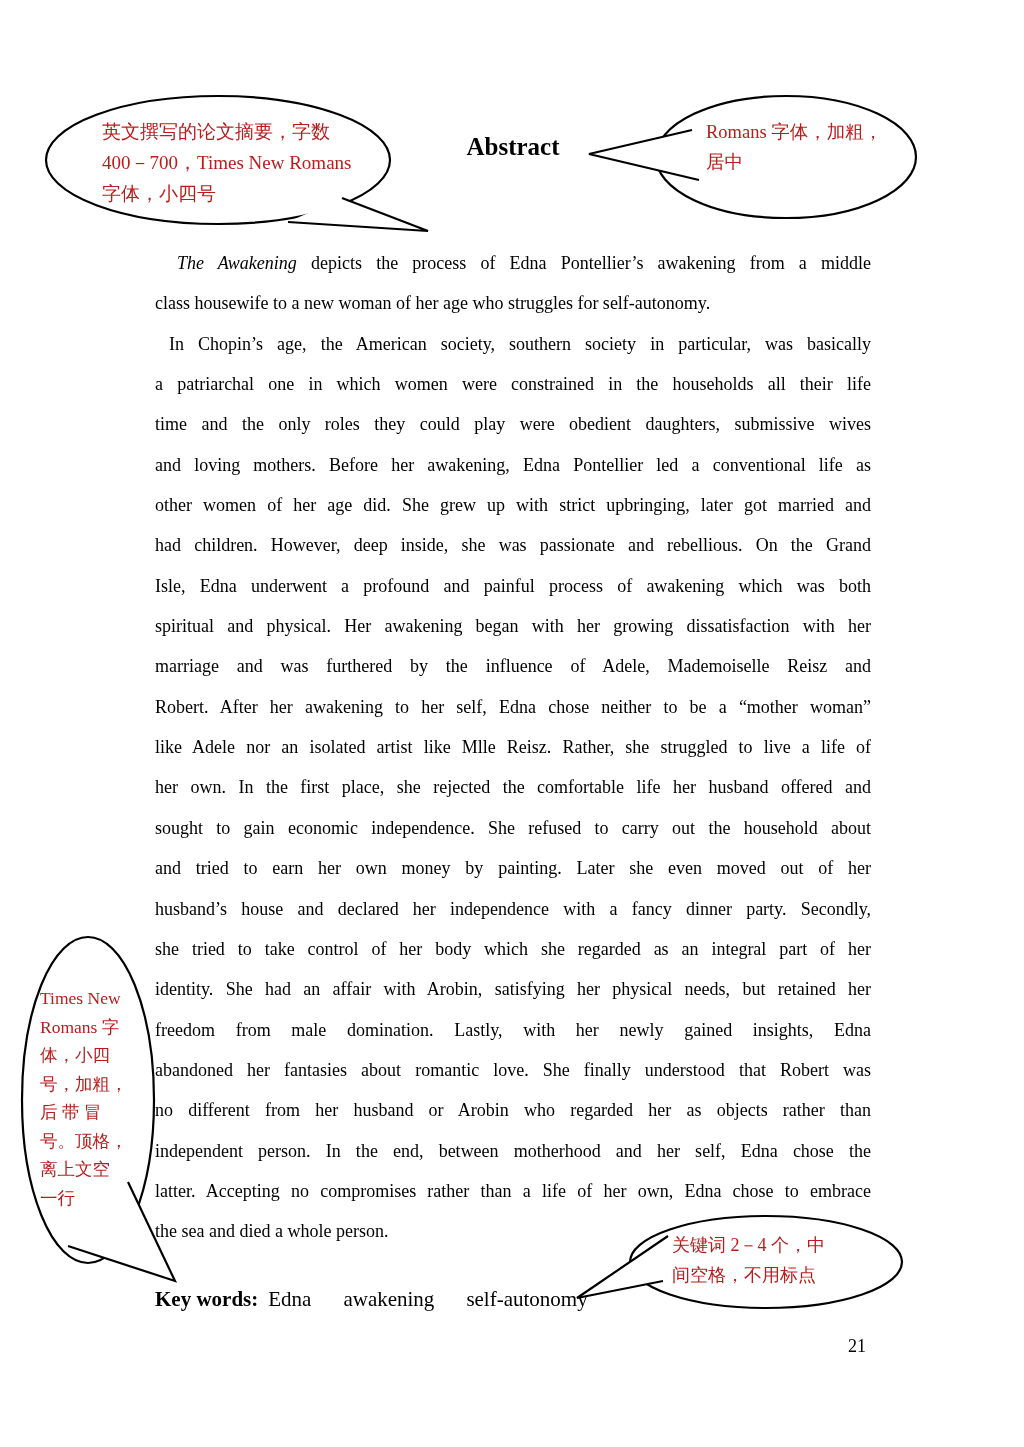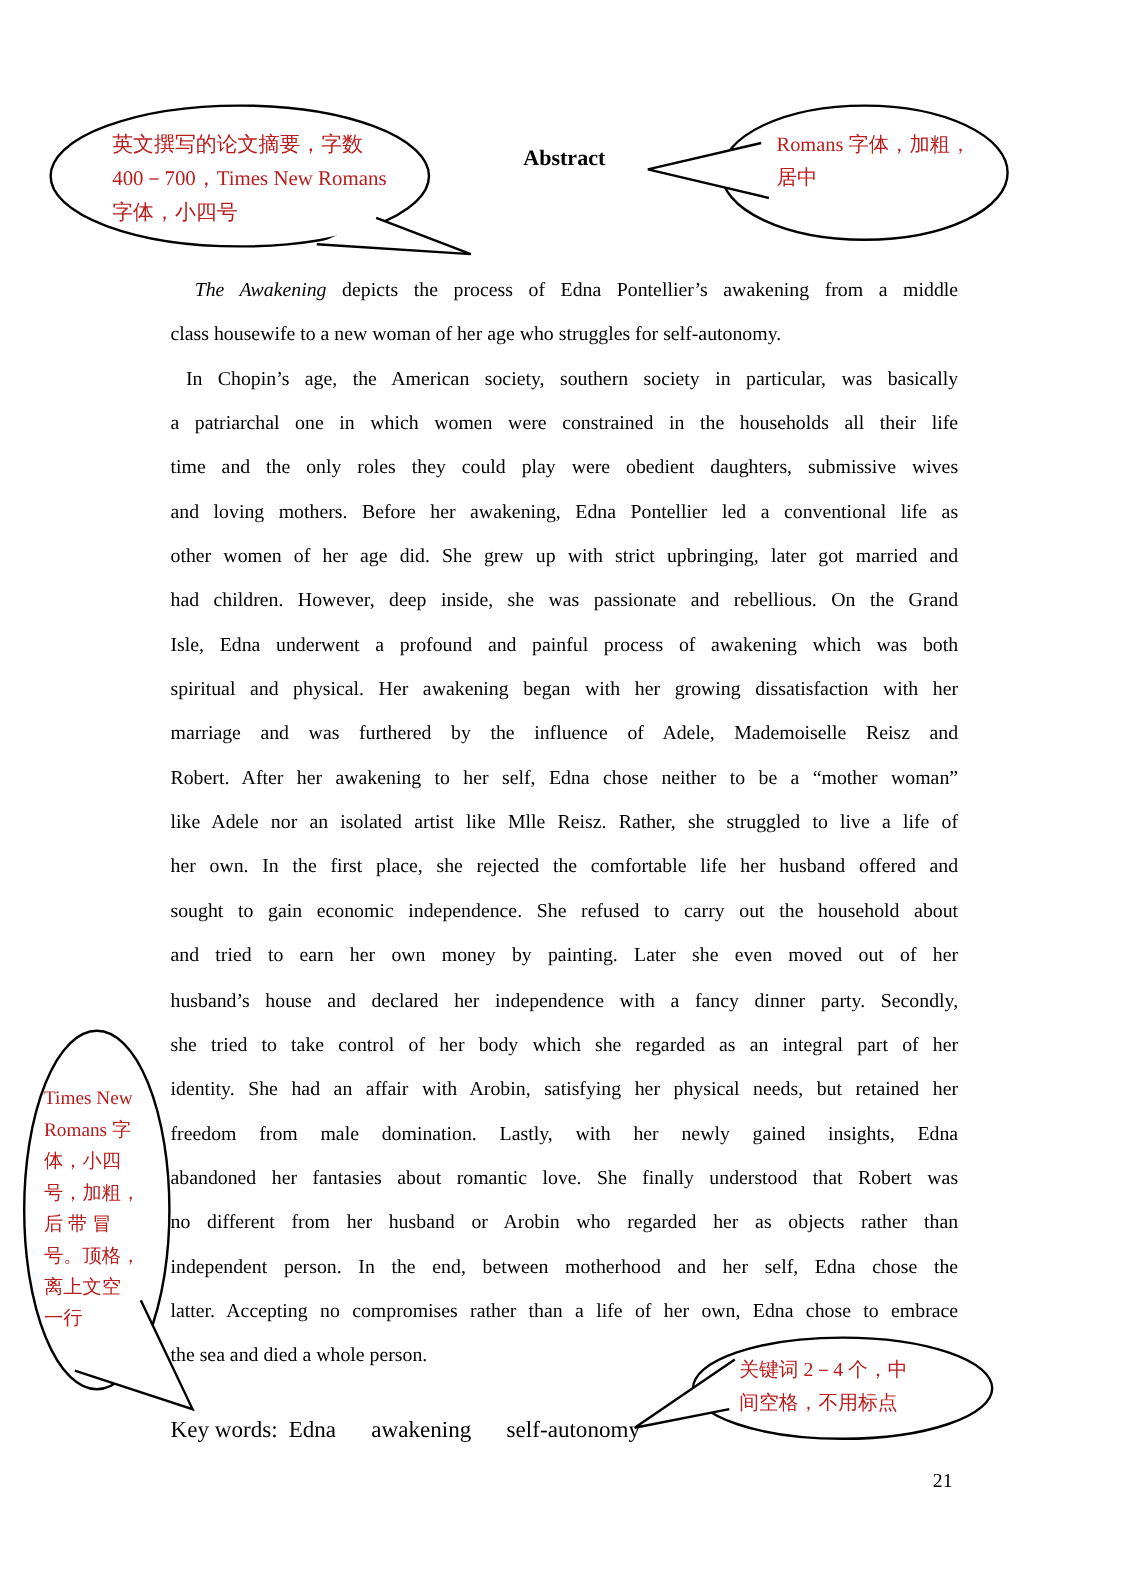--- a/index.html
+++ b/index.html
@@ -15,35 +15,35 @@
     position:absolute;color:#b91c1c;
     font-family:"Liberation Serif","DejaVu Serif",serif;
   }
   .bub-line{white-space:pre;}
   .bubble-tl{left:102px;top:116px;width:268px;font-size:19px;line-height:31px;}
   .bubble-tr{left:706px;top:117px;width:230px;font-size:18.5px;line-height:30px;}
   .bubble-ml{left:40px;top:984px;width:108px;font-size:17.5px;line-height:28.5px;}
   .bubble-br{left:672px;top:1230px;width:200px;font-size:18px;line-height:30px;}
   .heading{
     position:absolute;left:155px;top:133px;width:716px;
-    text-align:center;font-size:20px;font-weight:bold;
+    text-align:center;font-size:25px;font-weight:bold;
   }
   .body-text{
     position:absolute;left:155px;top:243px;width:716px;
     font-size:18px;line-height:40.35px;
   }
   .bodyline{text-align:justify;text-align-last:justify;}
   .bodyline.is-last{text-align-last:left;}
   #para1-line1{padding-left:22px;text-align:justify;text-align-last:justify;}
   #para2 .bodyline.is-first{padding-left:14px;}
   .italic{font-style:italic;}
   .keywords{
     position:absolute;left:155px;top:1284px;font-size:21px;line-height:30px;
   }
-  .kw-label{font-weight:normal;margin-right:10px;margin-top:20px;}
+  .kw-label{font-weight:bold;margin-right:10px;margin-top:20px;}
   .kw-item{display:inline-block;margin-right:32px;}
   .kw-item.is-last{margin-right:0;}
   .page-number{
     position:absolute;left:848px;top:1336px;font-size:18px;
   }
 </style>
 </head>
 <body>
 
 <svg class="overlay" viewBox="0 0 1024 1447">

